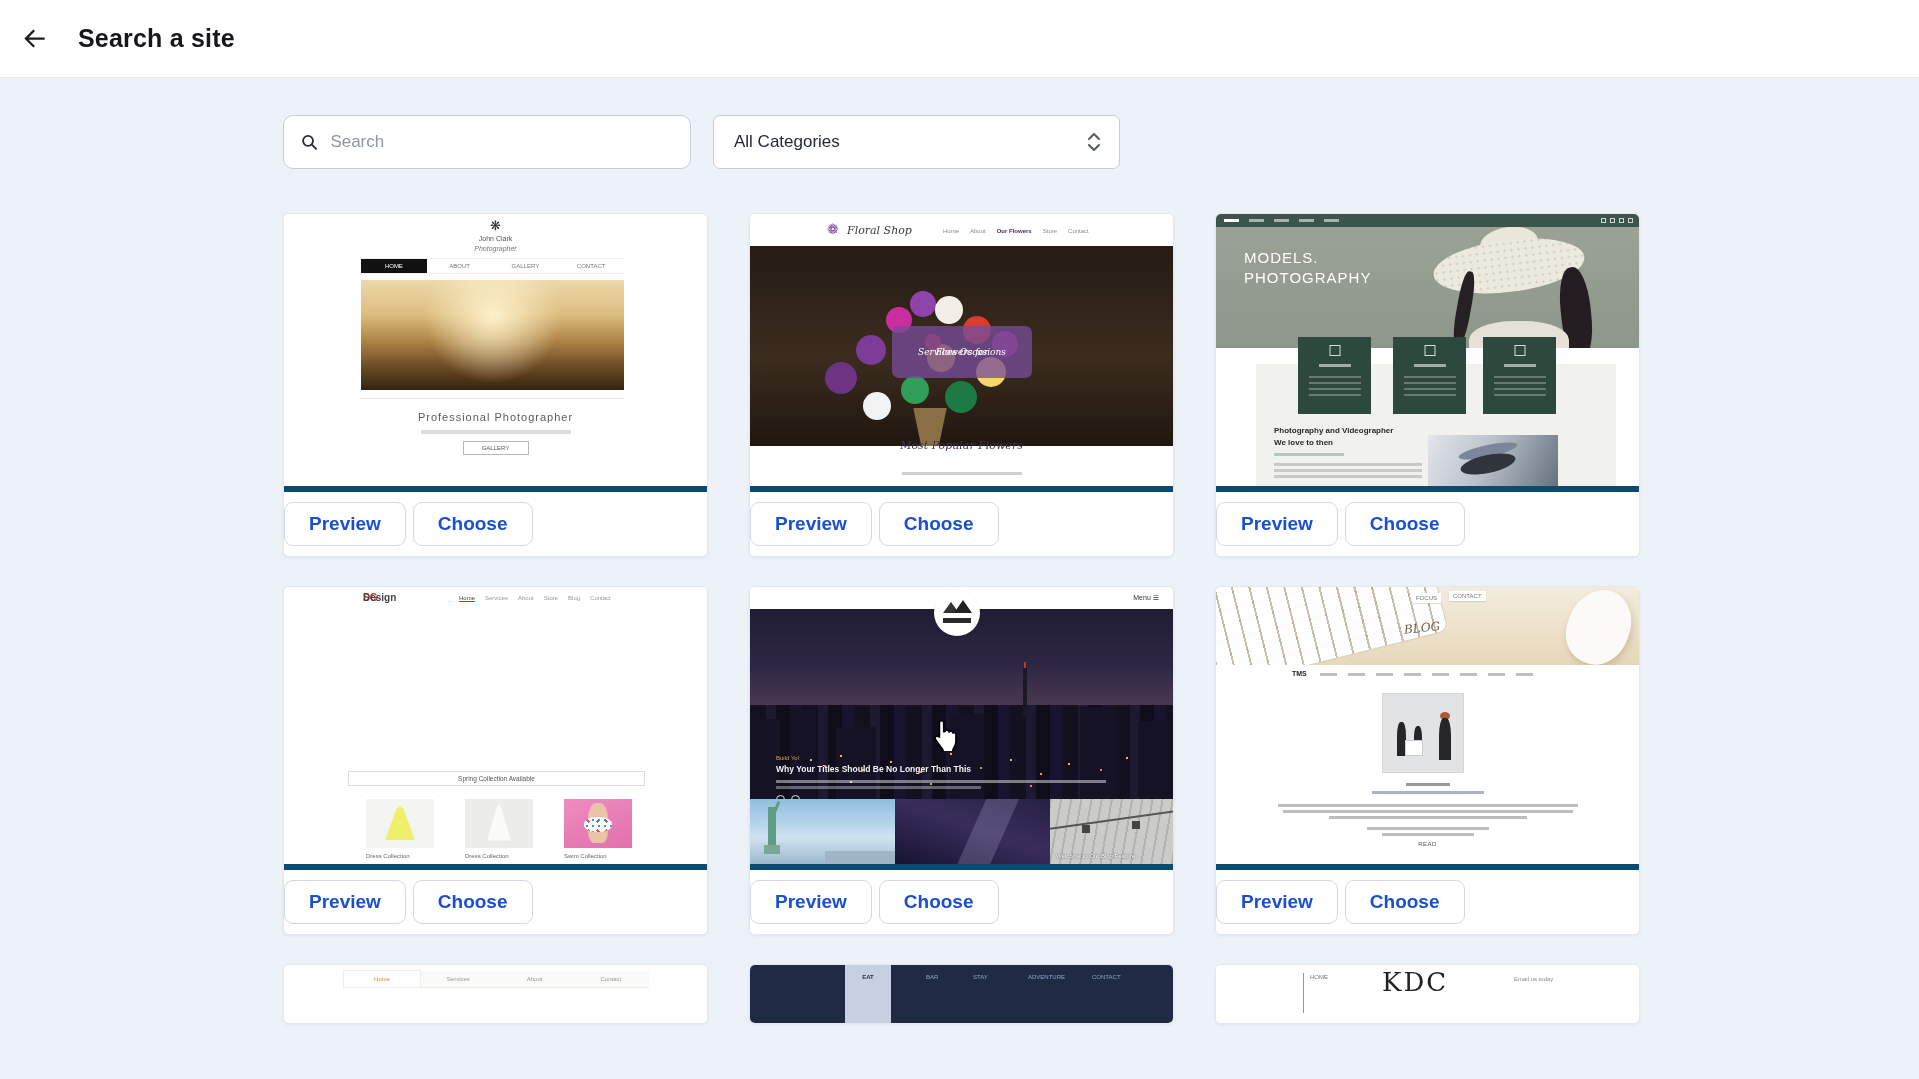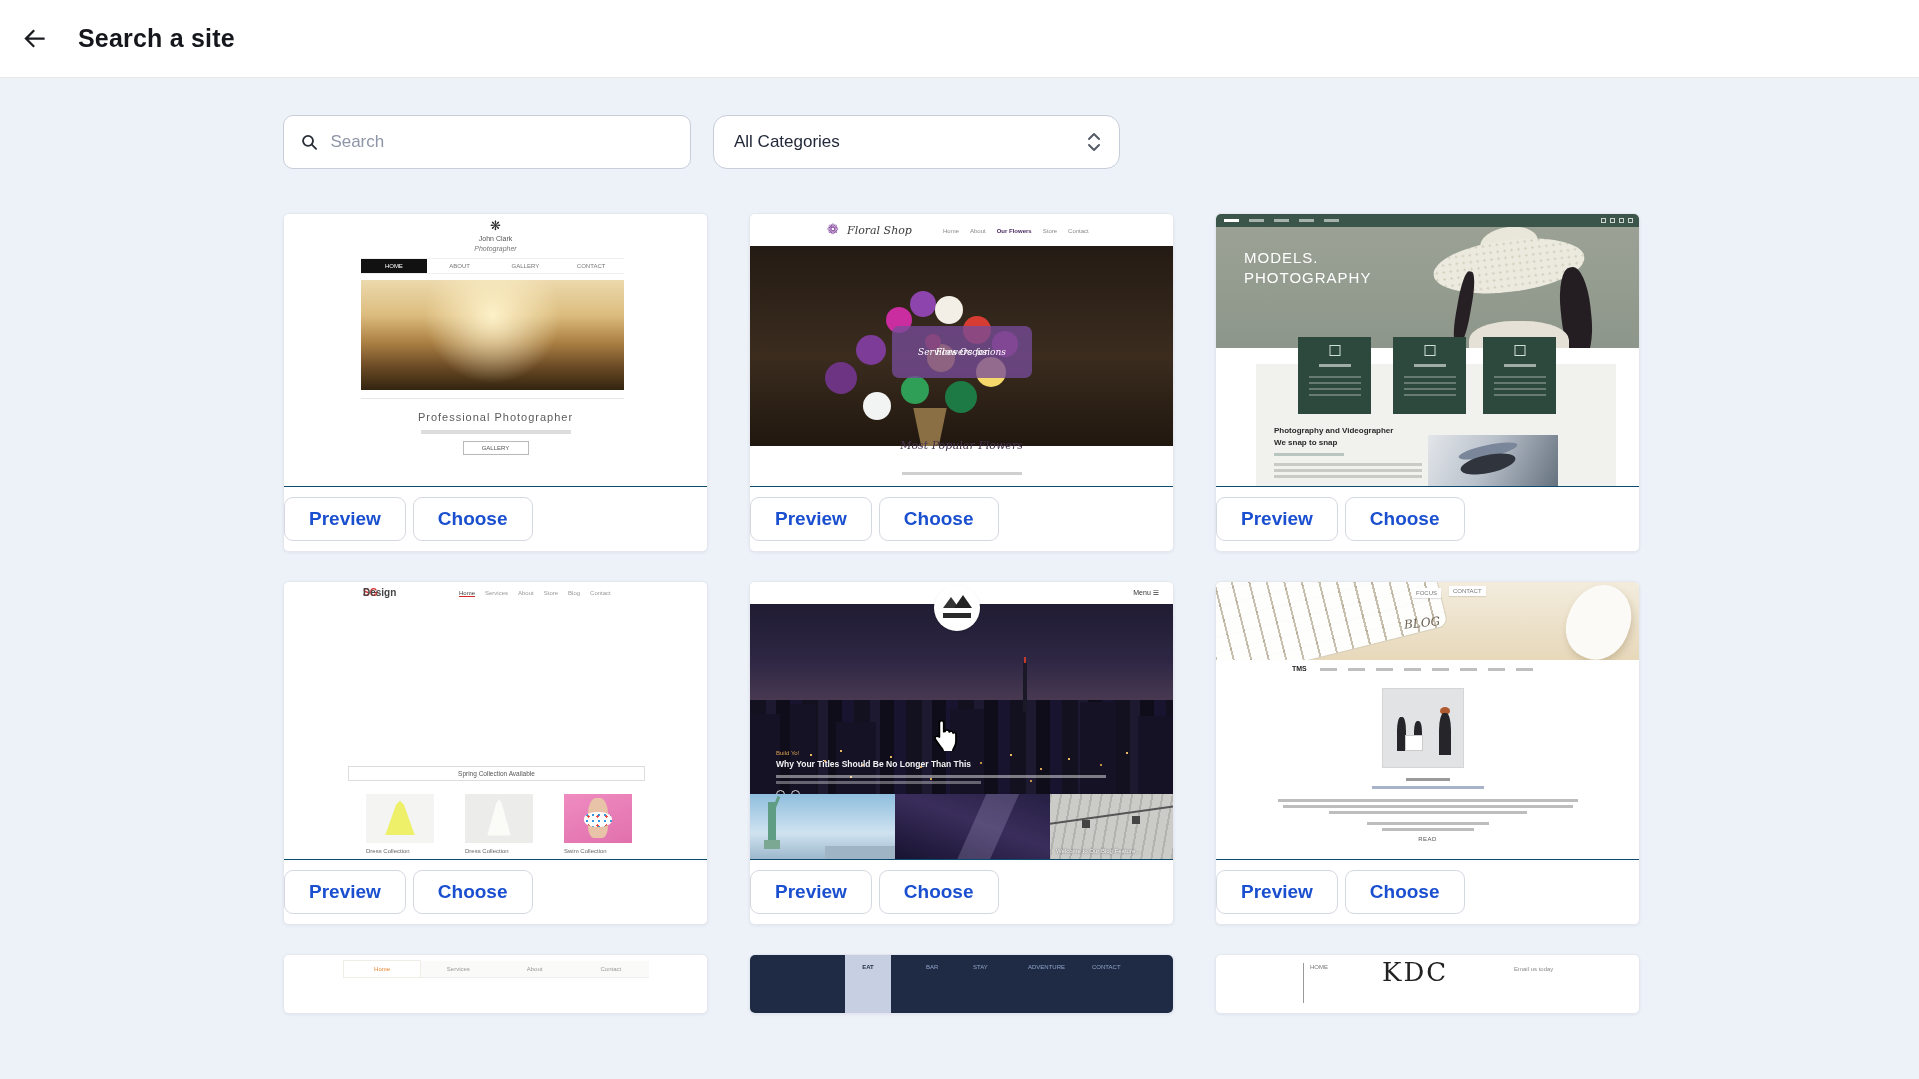--- a/index.html
+++ b/index.html
@@ -15,32 +15,32 @@
   .content { margin-left:283px; width:1357px; }
   .page-head { padding-top:42px; }
   .page-head h1 { font-size:35px; font-weight:700; color:#181b22; letter-spacing:-.3px; }
   .page-head p { margin-top:8px; font-size:16.5px; color:#4c5564; }
 
   
   .controls { margin-top:37px; display:flex; gap:22px; }
   .searchbox { width:408px; height:54px; background:#fff; border:1.5px solid #c7cdd9; border-radius:10px; display:flex; align-items:center; padding:0 16px; gap:12px; }
   .searchbox input { border:none; outline:none; font-size:17px; color:#2b313d; width:100%; background:transparent; font-family:"Liberation Sans",sans-serif; }
   .searchbox input::placeholder { color:#8d95a6; }
-  .dropdown { width:407px; height:54px; background:#fff; border:1.5px solid #c7cdd9; border-radius:14px; display:flex; align-items:center; justify-content:space-between; padding:0 16px 0 20px; cursor:pointer; }
+  .dropdown { width:407px; height:54px; background:#fff; border:1.5px solid #c7cdd9; border-radius:7px; display:flex; align-items:center; justify-content:space-between; padding:0 16px 0 20px; cursor:pointer; }
   .dropdown span { font-size:17px; color:#23293a; }
 
   
   .grid { margin-top:44px; display:grid; grid-template-columns:repeat(3,425px); column-gap:41px; row-gap:29px; }
   .card { background:#fff; border:1px solid #e4e7ee; border-radius:6px; box-shadow:0 1px 3px rgba(25,35,60,.06); overflow:hidden; }
   .thumb { position:relative; overflow:hidden; background:#fff; }
   .row1 .thumb { height:272px; }
   .row2 .thumb { height:277px; }
   .card.partial { height:60px; }
   .card.partial .thumb { height:60px; }
-  .actions { border-top:1px solid #0c4a6e; padding:10px 0; display:flex; gap:7px; background:#fff; }
+  .actions { border-top:6px solid #0c4a6e; padding:10px 0; display:flex; gap:7px; background:#fff; }
   .act-btn { height:44px; padding:0 24px; background:#fff; border:1px solid #d4d8e1; border-radius:9px; color:#1a4fd0; font-size:19px; font-weight:700; font-family:"Liberation Sans",sans-serif; cursor:pointer; }
 
   .thumb * { position:absolute; }
 
   
   .a-logo { left:0; right:0; top:4px; text-align:center; font-size:13px; color:#2a2a2a; }
   .a-name { left:0; right:0; top:21px; text-align:center; font-size:7px; color:#555; }
   .a-role { left:0; right:0; top:31px; text-align:center; font-size:7px; color:#777; font-style:italic; }
   .a-nav { left:77px; top:44px; width:263px; height:16px; display:flex; border-top:1px solid #eee; border-bottom:1px solid #eee; }
   .a-nav i { position:static; flex:1; font-style:normal; font-size:6px; color:#777; display:flex; align-items:center; justify-content:center; }
@@ -339,21 +339,21 @@
           </div>
         <div class="c-card k3">
             <s></s>
             <u></u>
             <em class="l1"></em>
             <em class="l2"></em>
             <em class="l3"></em>
             <em class="l4"></em>
           </div>
         <div class="c-f1">Photography and Videographer</div>
-        <div class="c-f2">We snap to snap</div>
+        <div class="c-f2">We love to then</div>
         <div class="c-fs"></div>
         <div class="c-p l1"></div>
         <div class="c-p l2"></div>
         <div class="c-p l3"></div>
         <div class="c-photo">
           <div class="c-lid"></div>
           <div class="c-eye"></div>
         </div>
       </div>
       <div class="actions">

